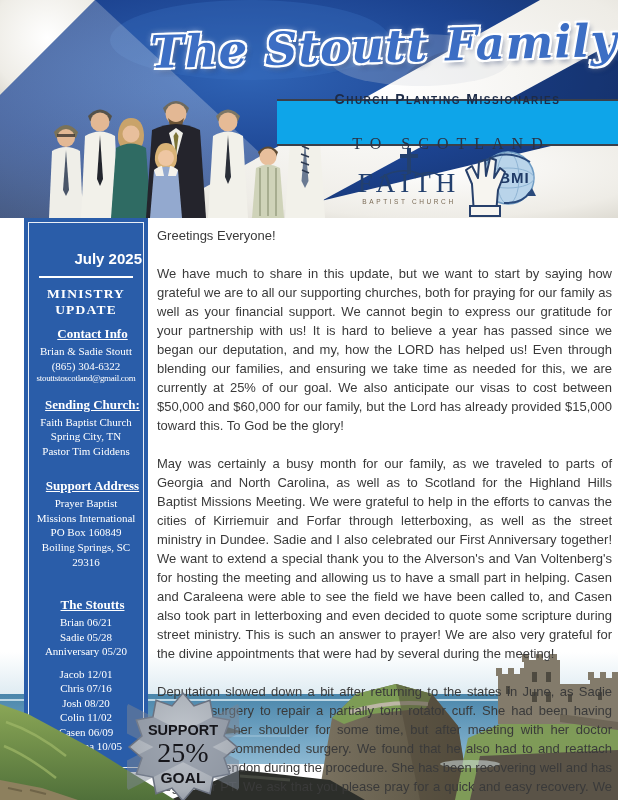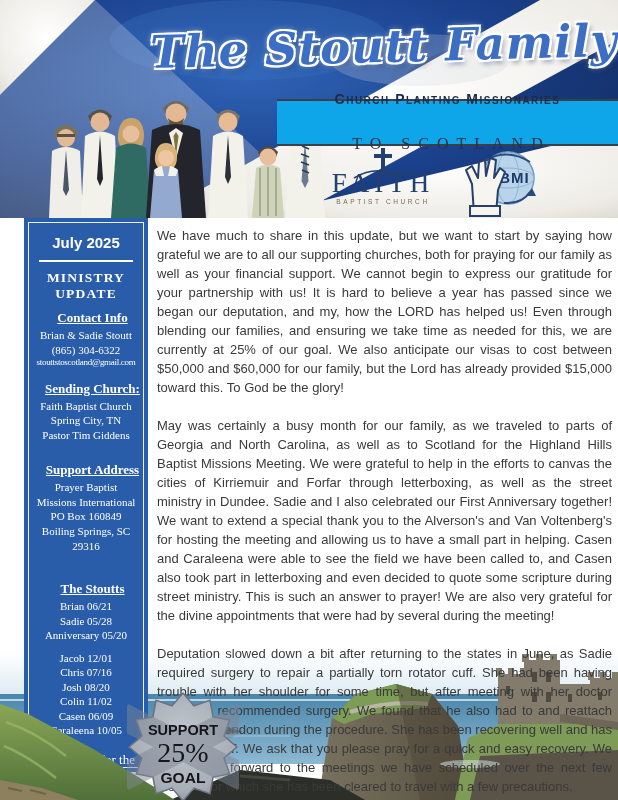--- a/index.html
+++ b/index.html
@@ -19,35 +19,35 @@
   .banner{position:absolute;left:277px;top:99px;width:341px;height:43px;z-index:4;
     background:#0ea5e9;border-top:2px solid #3a3f4a;border-bottom:2px solid #3a3f4a;
     display:flex;flex-direction:column;align-items:center;justify-content:center;}
   .banner-line1{font-variant:small-caps;font-weight:bold;font-size:14px;letter-spacing:1.5px;color:#1d2b47;line-height:1.1;}
   .banner-line2{font-family:"Liberation Serif",serif;text-transform:uppercase;font-size:16px;
     letter-spacing:8px;color:#2a3245;line-height:1.15;padding-left:8px;margin-top:28px;}
 
   .family-photo{position:absolute;left:28px;top:96px;width:300px;height:122px;z-index:3;}
 
   
-  .faith-logo{position:absolute;left:324px;top:146px;width:118px;height:70px;z-index:4;text-align:center;}
+  .faith-logo{position:absolute;left:350px;top:146px;width:118px;height:70px;z-index:4;text-align:center;}
   .faith-cross-wrap{position:relative;height:34px;}
   .faith-name{font-family:"Liberation Serif",serif;font-size:27px;letter-spacing:5px;color:#23406e;
     line-height:.9;margin-top:-9px;}
   .faith-sub{font-size:6.5px;letter-spacing:2.6px;color:#7a6a55;margin-top:3px;}
 
   
   .pbmi-logo{position:absolute;left:452px;top:144px;width:96px;height:74px;z-index:4;}
 
   
   .sidebar{position:absolute;left:24px;top:218px;width:124px;height:554px;background:#2a5da9;z-index:4;
     color:#fff;text-align:center;box-sizing:border-box;padding:12px 6px 8px 6px;
     font-family:"Liberation Serif",serif;}
   .sidebar-inner-border{position:absolute;inset:4px;border:1.5px solid rgba(255,255,255,.9);pointer-events:none;}
-  .sb-month{font-family:"Liberation Sans",sans-serif;font-weight:bold;font-size:15px;margin-top:4px;}
+  .sb-month{font-family:"Liberation Sans",sans-serif;font-weight:bold;font-size:15px;margin-top:20px;text-align:right;}
   .sb-rule{border:none;border-top:2px solid #fff;width:84%;margin:9px auto 8px auto;}
   .sb-heading{font-size:13.5px;font-weight:bold;letter-spacing:1.2px;margin-bottom:8px;}
   .sb-section{margin-bottom:12px;}
   .sb-sec-title{font-size:13px;font-weight:bold;text-decoration:underline;margin-bottom:2px;padding-left:13px;}
   .sb-line{font-size:11px;line-height:1.32;}
   .sb-line.email{font-size:9px;letter-spacing:-.3px;}
   .sb-gap{height:8px;}
   .sb-pray{margin-top:14px;}
   .sb-pray-line1{font-size:13px;margin-bottom:2px;}
   .sb-pray-name{font-family:"Liberation Sans",sans-serif;font-weight:bold;font-size:15px;
@@ -228,20 +228,21 @@
     </div>
 
     <div class="sb-pray">
       <div class="sb-pray-line1">Please Pray for the</div>
       <div class="sb-pray-name">Brian Stoutt</div>
 
     </div>
   </div>
 
   <div class="main-text">
+    <p class="greeting">Greetings Everyone!</p>
     <p class="para">We have much to share in this update, but we want to start by saying how grateful we are to all our supporting churches, both for praying for our family as well as your financial support. We cannot begin to express our gratitude for your partnership with us! It is hard to believe a year has passed since we began our deputation, and my, how the LORD has helped us! Even through blending our families, and ensuring we take time as needed for this, we are currently at 25% of our goal. We also anticipate our visas to cost between $50,000 and $60,000 for our family, but the Lord has already provided $15,000 toward this. To God be the glory!</p>
     <p class="para">May was certainly a busy month for our family, as we traveled to parts of Georgia and North Carolina, as well as to Scotland for the Highland Hills Baptist Missions Meeting. We were grateful to help in the efforts to canvas the cities of Kirriemuir and Forfar through letterboxing, as well as the street ministry in Dundee. Sadie and I also celebrated our First Anniversary together! We want to extend a special thank you to the Alverson's and Van Voltenberg's for hosting the meeting and allowing us to have a small part in helping. Casen and Caraleena were able to see the field we have been called to, and Casen also took part in letterboxing and even decided to quote some scripture during street ministry. This is such an answer to prayer! We are also very grateful for the divine appointments that were had by several during the meeting!</p>
     <p class="para">Deputation slowed down a bit after returning to the states in June, as Sadie required surgery to repair a partially torn rotator cuff. She had been having trouble with her shoulder for some time, but after meeting with her doctor again, he recommended surgery. We found that he also had to and reattach her biceps tendon during the procedure. She has been recovering well and has begun her PT. We ask that you please pray for a quick and easy recovery. We are looking forward to the meetings we have scheduled over the next few months, for which she has been cleared to travel with a few precautions.</p>
 
   </div>
 
   <svg class="bottom-photo" width="618" height="148" viewBox="0 0 618 148">
     <defs>
       <linearGradient id="sky" x1="0" y1="0" x2="0" y2="1">
         <stop offset="0%" stop-color="#ffffff"></stop>

